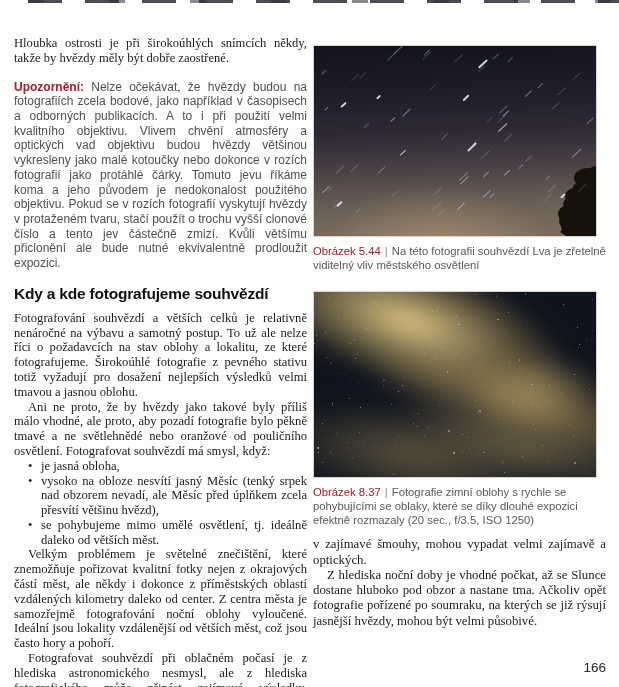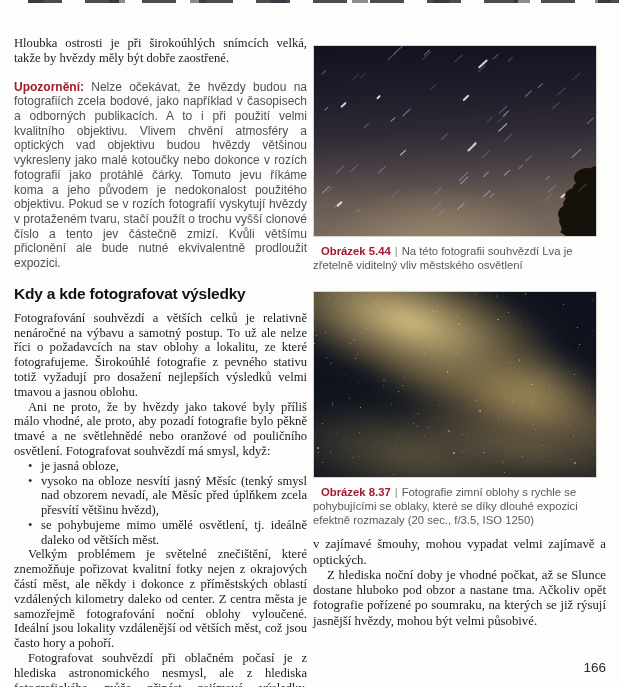--- a/index.html
+++ b/index.html
@@ -62,44 +62,44 @@
       background:radial-gradient(closest-side,rgba(150,130,85,.6),rgba(150,130,85,0));}
   .c4{right:-60px;bottom:-4px;width:260px;height:64px;transform:rotate(15deg);filter:blur(11px);
       background:radial-gradient(closest-side,rgba(160,138,88,.55),rgba(160,138,88,0));}
   .c5{left:150px;top:58px;width:140px;height:78px;filter:blur(10px);
       background:radial-gradient(closest-side,rgba(200,174,110,.55),rgba(200,174,110,0));}
   .tree{position:absolute;right:0;bottom:0;width:58px;height:98px;}
   .fig-caption{
     font-family:"Liberation Sans",sans-serif;font-size:11.3px;line-height:14.3px;
     color:#58595b;margin:7px 0 0 0;text-align:left;
   }
-  .fig-caption .flabel{font-weight:bold;color:#9e1b30;margin-left:8px;}
+  .fig-caption .flabel{font-weight:normal;color:#9e1b30;}
   .fig-caption .fsep{color:#8a8b8d;padding:0 4px;}
   .rc-text{margin-top:10px;}
   .rc-text .body-para{font-size:12.8px;line-height:15.2px;}
   
   .page-number{
     position:absolute;right:13px;bottom:12px;
     font-family:"Liberation Sans",sans-serif;font-size:13.5px;color:#2b2b2b;
   }
 </style>
 </head>
 <body>
 
 <div class="top-crop"></div>
 
 <div class="left-col">
-  <p class="body-para">Hloubka ostrosti je při širokoúhlých snímcích velká, takže by hvězdy měly být dobře zaostřené.</p>
+  <p class="body-para">Hloubka ostrosti je při širokoúhlých snímcích někdy, takže by hvězdy měly být dobře zaostřené.</p>
   <p class="warning"><span class="wlabel">Upozornění:</span><span> Nelze očekávat, že hvězdy budou na fotografiích zcela bodové, jako například v časopisech a odborných publikacích. A to i při použití velmi kvalitního objektivu. Vlivem chvění atmosféry a optických vad objektivu budou hvězdy většinou vykresleny jako malé kotoučky nebo dokonce v rozích fotografií jako protáhlé čárky. Tomuto jevu říkáme koma a jeho původem je nedokonalost použitého objektivu. Pokud se v rozích fotografií vyskytují hvězdy v protaženém tvaru, stačí použít o trochu vyšší clonové číslo a tento jev částečně zmizí. Kvůli většímu přiclonění ale bude nutné ekvivalentně prodloužit expozici.</span></p>
-  <h2 class="section-heading">Kdy a kde fotografovat výsledky</h2>
+  <h2 class="section-heading">Kdy a kde fotografujeme souhvězdí</h2>
   <p class="body-para">Fotografování souhvězdí a větších celků je relativně nenáročné na výbavu a samotný postup. To už ale nelze říci o požadavcích na stav oblohy a lokalitu, ze které fotografujeme. Širokoúhlé fotografie z pevného stativu totiž vyžadují pro dosažení nejlepších výsledků velmi tmavou a jasnou oblohu.</p>
   <p class="body-para indent">Ani ne proto, že by hvězdy jako takové byly příliš málo vhodné, ale proto, aby pozadí fotografie bylo pěkně tmavé a ne světlehnědé nebo oranžové od pouličního osvětlení. Fotografovat souhvězdí má smysl, když:</p>
   <ul class="bullets">
-    <li>je jasná obloze,</li>
-    <li>vysoko na obloze nesvítí jasný Měsíc (tenký smysl nad obzorem nevadí, ale Měsíc před úplňkem zcela přesvítí většinu hvězd),</li>
+    <li>je jasná obloha,</li>
+    <li>vysoko na obloze nesvítí jasný Měsíc (tenký srpek nad obzorem nevadí, ale Měsíc před úplňkem zcela přesvítí většinu hvězd),</li>
     <li>se pohybujeme mimo umělé osvětlení, tj. ideálně daleko od větších měst.</li>
   </ul>
   <p class="body-para indent">Velkým problémem je světelné znečištění, které znemožňuje pořizovat kvalitní fotky nejen z okrajových částí měst, ale někdy i dokonce z příměstských oblastí vzdálených kilometry daleko od center. Z centra města je samozřejmě fotografování noční oblohy vyloučené. Ideální jsou lokality vzdálenější od větších měst, což jsou často hory a pohoří.</p>
   <p class="body-para indent">Fotografovat souhvězdí při oblačném počasí je z hlediska astronomického nesmysl, ale z hlediska fotografického může přinést zajímavé výsledky. Fotografie hvězd prosvítajících z mraků, které se vlivem dlouhé expozice rozmáznou</p>
 </div>
 
 <div class="right-col">
 
   <div class="photo photo1" id="photo1" title="star-trails-night-sky-with-city-glow-and-tree-silhouette">
     <svg class="tree" viewBox="0 0 58 98" preserveAspectRatio="none">

